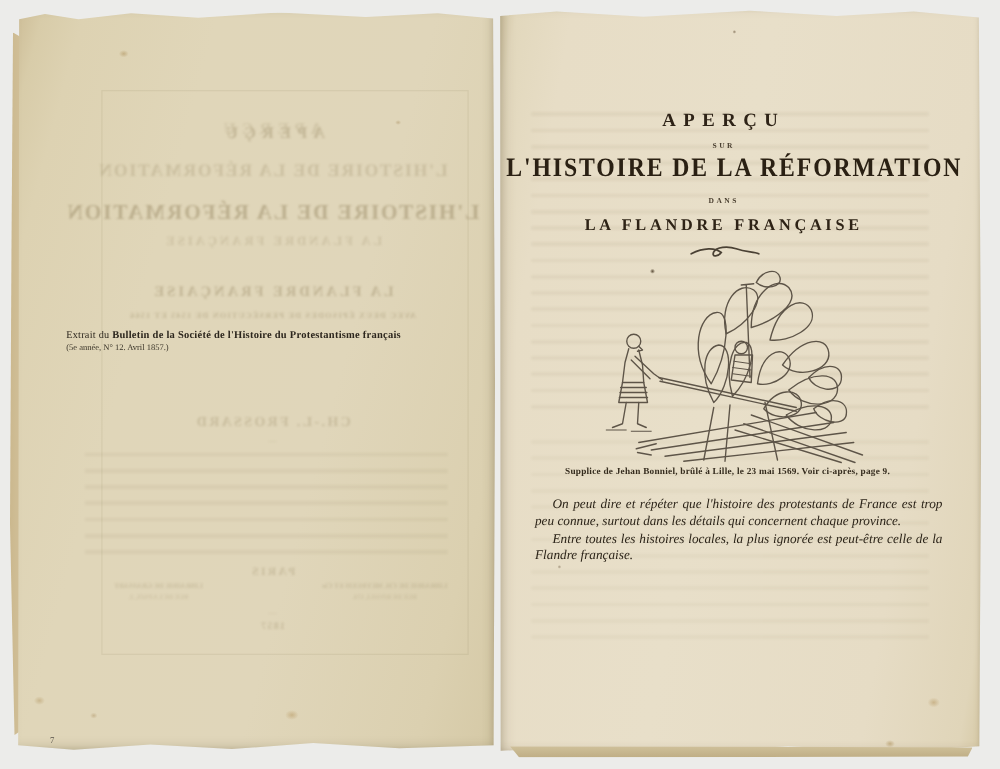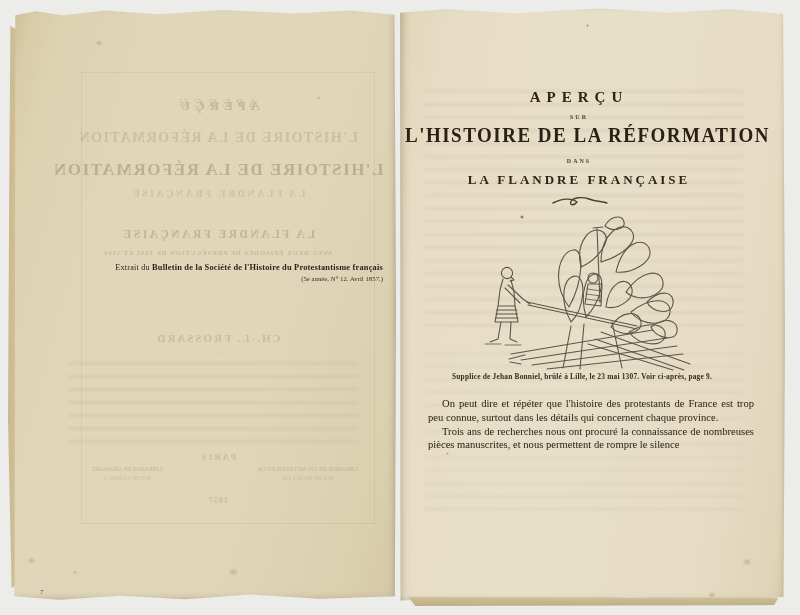--- a/index.html
+++ b/index.html
@@ -16,41 +16,41 @@
     clip-path:polygon(0.3% 0.8%,12% 0.2%,30% 0.9%,52% 0.1%,70% 0.8%,86% 0.2%,99.5% 1%,100% 55%,99.6% 99%,82% 99.7%,60% 99%,38% 99.8%,16% 99.1%,0.4% 99.6%);
     box-shadow:inset 7px 0 10px -6px rgba(95,80,50,.5), inset -4px 0 6px -4px rgba(110,95,60,.4), inset 0 -7px 9px -7px rgba(100,85,55,.45), 2px 2px 3px rgba(120,110,90,.3);}
   #cover-edge-left{position:absolute;left:8px;top:26px;width:12px;height:562px;background:linear-gradient(90deg,#cbb88e,#d3c29c);clip-path:polygon(20% 0,100% 1%,100% 99%,30% 100%,0 70%,10% 30%);}
   #cover-edge-bottom{position:absolute;left:408px;top:597px;width:370px;height:9px;background:linear-gradient(180deg,#cfc09a,#bfae85);clip-path:polygon(0 0,100% 10%,99% 90%,2% 100%);}
   .ghost-wrap{position:absolute;left:25px;top:0;width:360px;height:591px;pointer-events:none;}
   .ghost-line{position:absolute;left:0;width:100%;text-align:center;transform:scaleX(-1);
     color:#9d8e6a;filter:blur(.7px);font-weight:bold;white-space:nowrap;}
   .stripes{position:absolute;pointer-events:none;opacity:.07;filter:blur(.8px);
     background:repeating-linear-gradient(180deg,transparent 0 4px,#7d6f4e 4px 7px,transparent 7px 13px);}
   
-  #imprint{position:absolute;left:40px;top:253px;width:330px;text-align:right;}
+  #imprint{position:absolute;left:40px;top:253px;width:330px;text-align:left;}
   #imprint-line1{font-size:8.2px;letter-spacing:.2px;}
   #imprint-line1 b{font-size:8.4px;}
   #imprint-line2{font-size:6.8px;margin-top:3px;color:#3a3428;}
   #corner-mark{position:absolute;left:27px;top:578px;font-size:7px;color:#555048;}
   
   .rp-text{position:absolute;text-align:center;white-space:nowrap;}
   #t-apercu{left:20px;top:81px;width:320px;font-size:15px;font-weight:bold;letter-spacing:6px;color:#2e2317;}
   #t-sur{left:20px;top:106px;width:320px;font-size:6px;font-weight:bold;letter-spacing:2px;color:#4a3f30;}
   #t-histoire{left:6px;top:116px;width:348px;font-size:19px;font-weight:bold;letter-spacing:1.5px;transform:scaleY(1.12);color:#2a2013;}
   #t-dans{left:20px;top:150px;width:320px;font-size:6px;font-weight:bold;letter-spacing:2px;color:#4a3f30;}
   #t-flandre{left:20px;top:164px;width:320px;font-size:13px;font-weight:bold;letter-spacing:3px;color:#2e2316;}
   #ornament{position:absolute;left:152px;top:186px;}
   
   #illustration{position:absolute;left:52px;top:204px;}
   
   #caption1{left:18px;top:364px;width:330px;font-size:7.4px;font-weight:bold;color:#352c1e;letter-spacing:.2px;}
   #caption2{left:18px;top:375px;width:330px;font-size:7.2px;color:#3d3425;}
   
   #body-text{position:absolute;left:29px;top:389px;width:326px;font-size:10.6px;line-height:13.8px;text-align:justify;color:#2b2318;}
-  #body-text p{margin:0;text-indent:14px;}
+  #body-text p{margin:0;text-indent:14px;font-style:italic;}
   
   .spot{position:absolute;border-radius:50%;pointer-events:none;}
 </style>
 </head>
 <body>
 
 <div id="canvas">
 
   <div id="cover-edge-left"></div>
 
@@ -135,25 +135,25 @@
         <path d="M196,90 C210,76 224,80 222,92 C220,104 200,100 196,90"></path>
         <path d="M200,115 C214,104 228,108 226,120 C224,130 204,126 200,115"></path>
 
         <path d="M60,142 L202,118 M70,148 L216,126 M81,153 L226,134 M96,157 L232,142"></path>
         <path d="M150,120 L239,152 M144,127 L233,158 M137,132 L222,158"></path>
         <path d="M120,114 L112,156 M133,112 L129,157 M161,110 L171,156"></path>
         <path d="M58,147 L74,143 M59,150 L70,152"></path>
       </g>
     </svg>
 
-    <div class="rp-text" id="caption1">Supplice de Jehan Bonniel, brûlé à Lille, le 23 mai 1307. Voir ci-après, page 9.</div>
+    <div class="rp-text" id="caption1">Supplice de Jehan Bonniel, brûlé à Lille, le 23 mai 1569. Voir ci-après, page 9.</div>
 
     <div id="body-text">
       <p>On peut dire et répéter que l'histoire des protestants de France est trop peu connue, surtout dans les détails qui concernent chaque province.</p>
-      <p>Trois ans de recherches nous ont procuré la connaissance de nombreuses pièces manuscrites, et nous permettent de rompre le silence</p>
+      <p>Entre toutes les histoires locales, la plus ignorée est peut-être celle de la Flandre française.</p>
     </div>
   </div>
 
   <div id="cover-edge-bottom"></div>
 
   <div>
     <div class="spot" style="left:95px;top:40px;width:8px;height:6px;background:radial-gradient(rgba(170,140,85,.5),rgba(170,140,85,0) 70%);"></div>
     <div class="spot" style="left:316px;top:96px;width:5px;height:4px;background:radial-gradient(rgba(160,130,80,.4),rgba(160,130,80,0) 70%);"></div>
     <div class="spot" style="left:27px;top:557px;width:9px;height:7px;background:radial-gradient(rgba(175,145,90,.45),rgba(175,145,90,0) 70%);"></div>
     <div class="spot" style="left:72px;top:570px;width:6px;height:5px;background:radial-gradient(rgba(165,135,85,.4),rgba(165,135,85,0) 70%);"></div>

